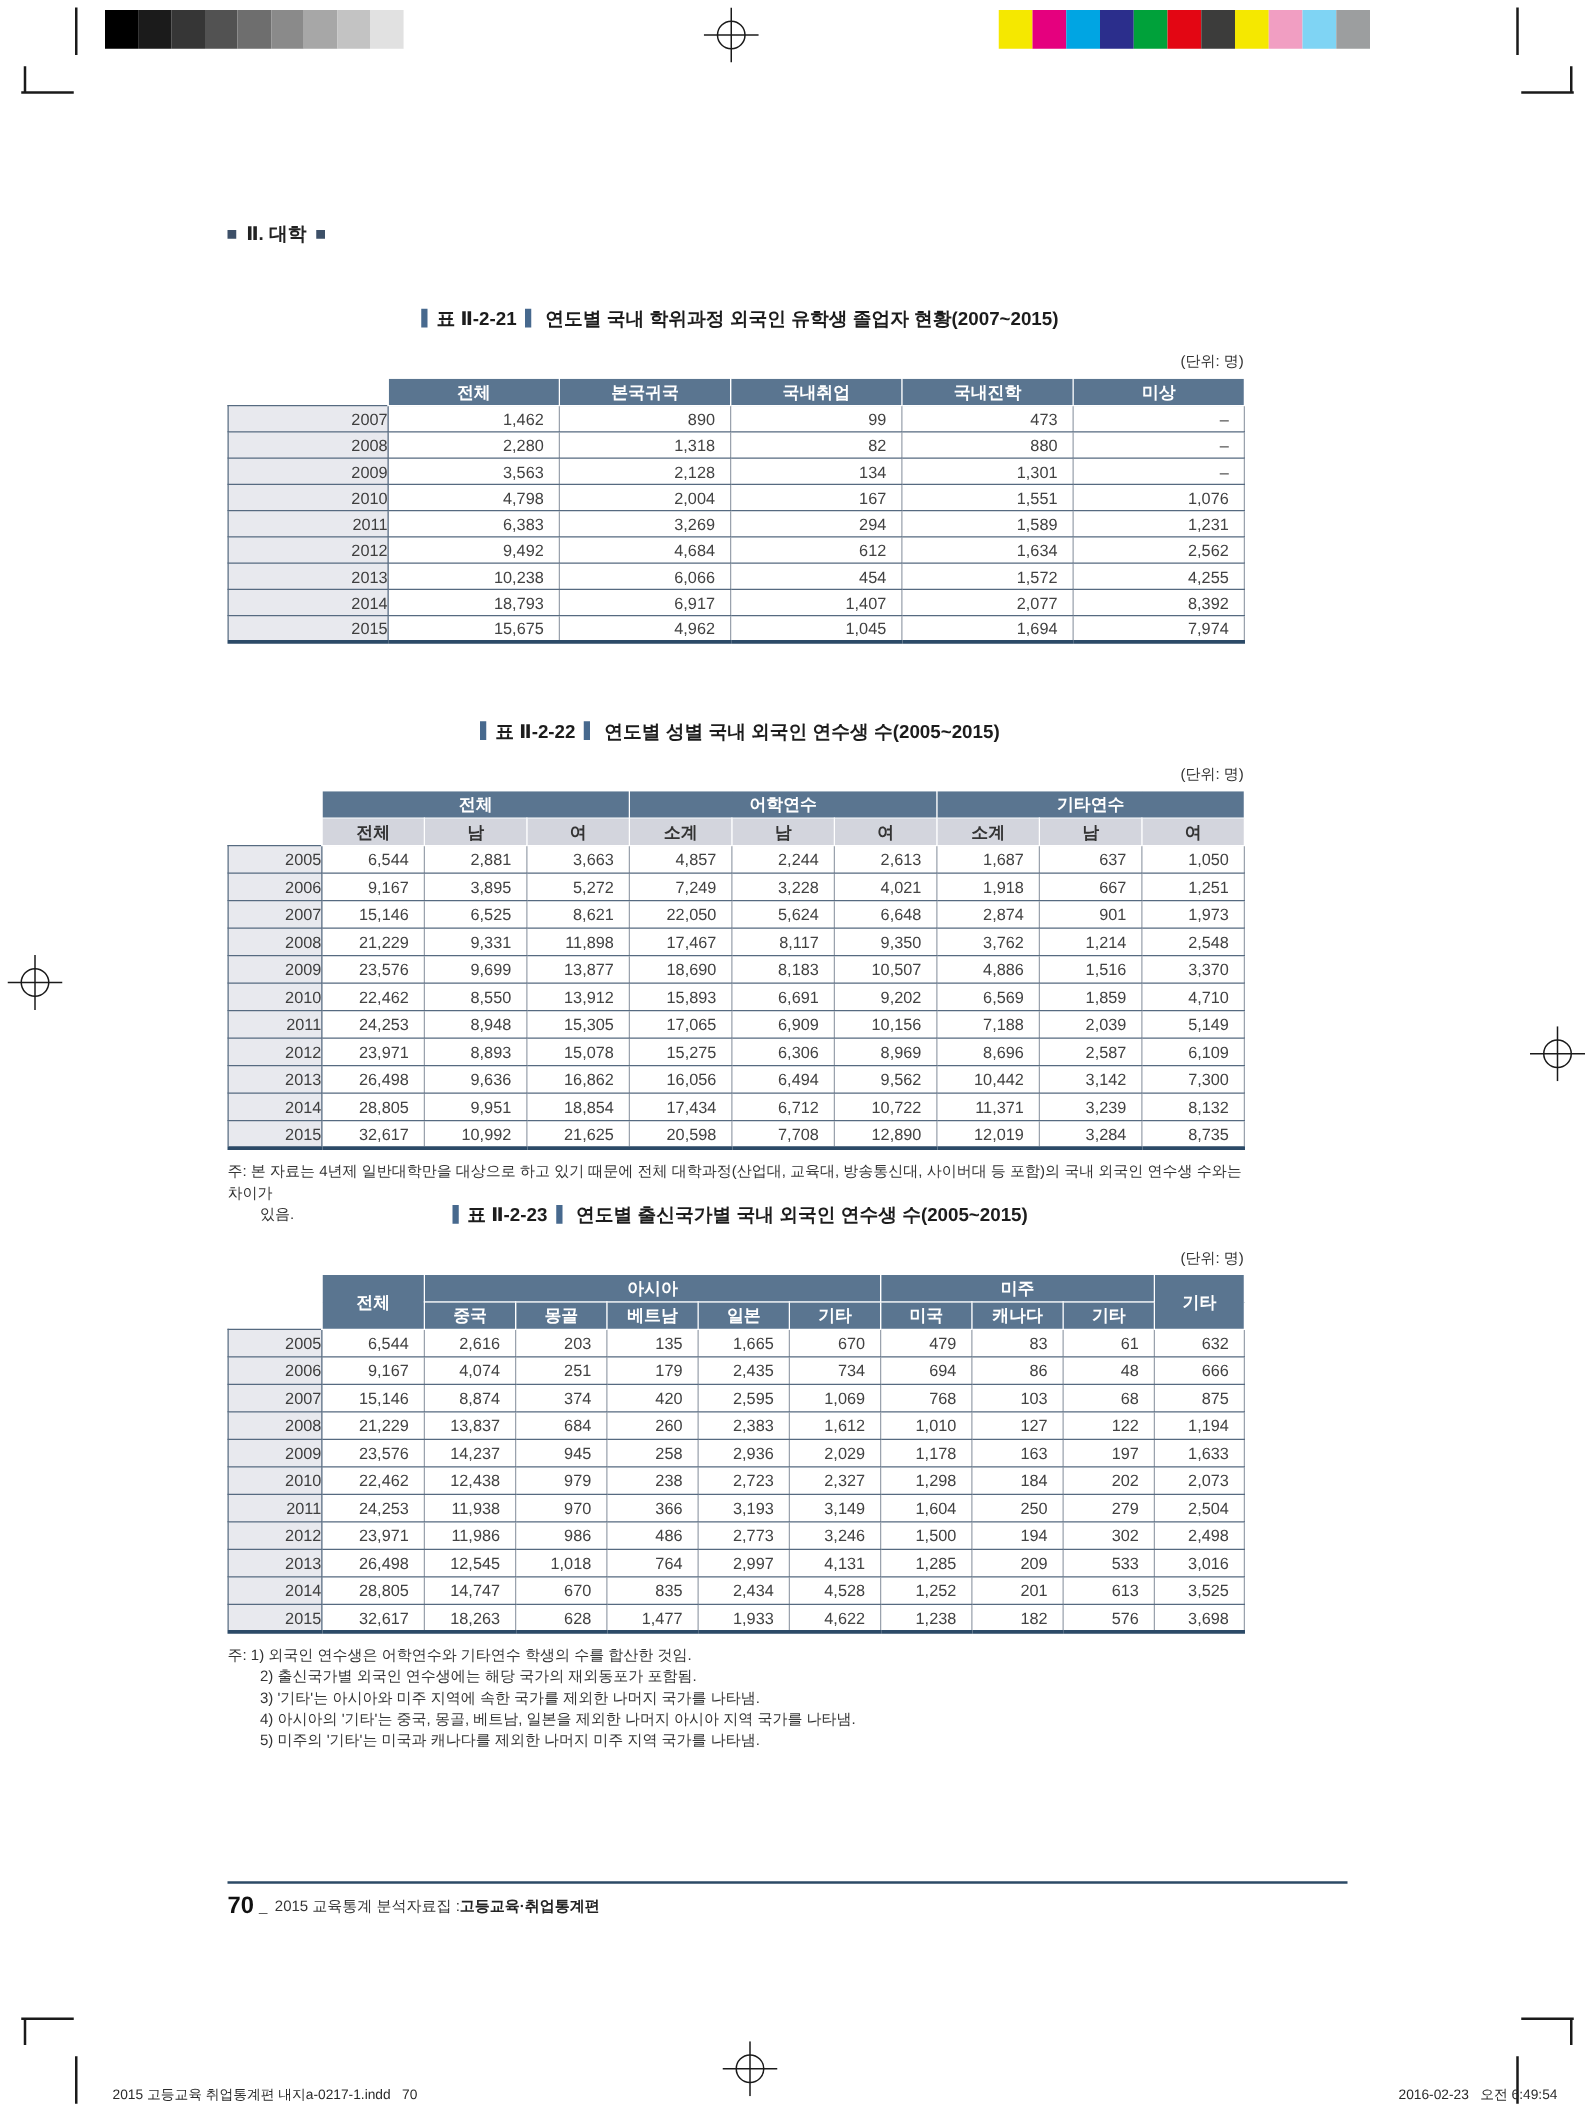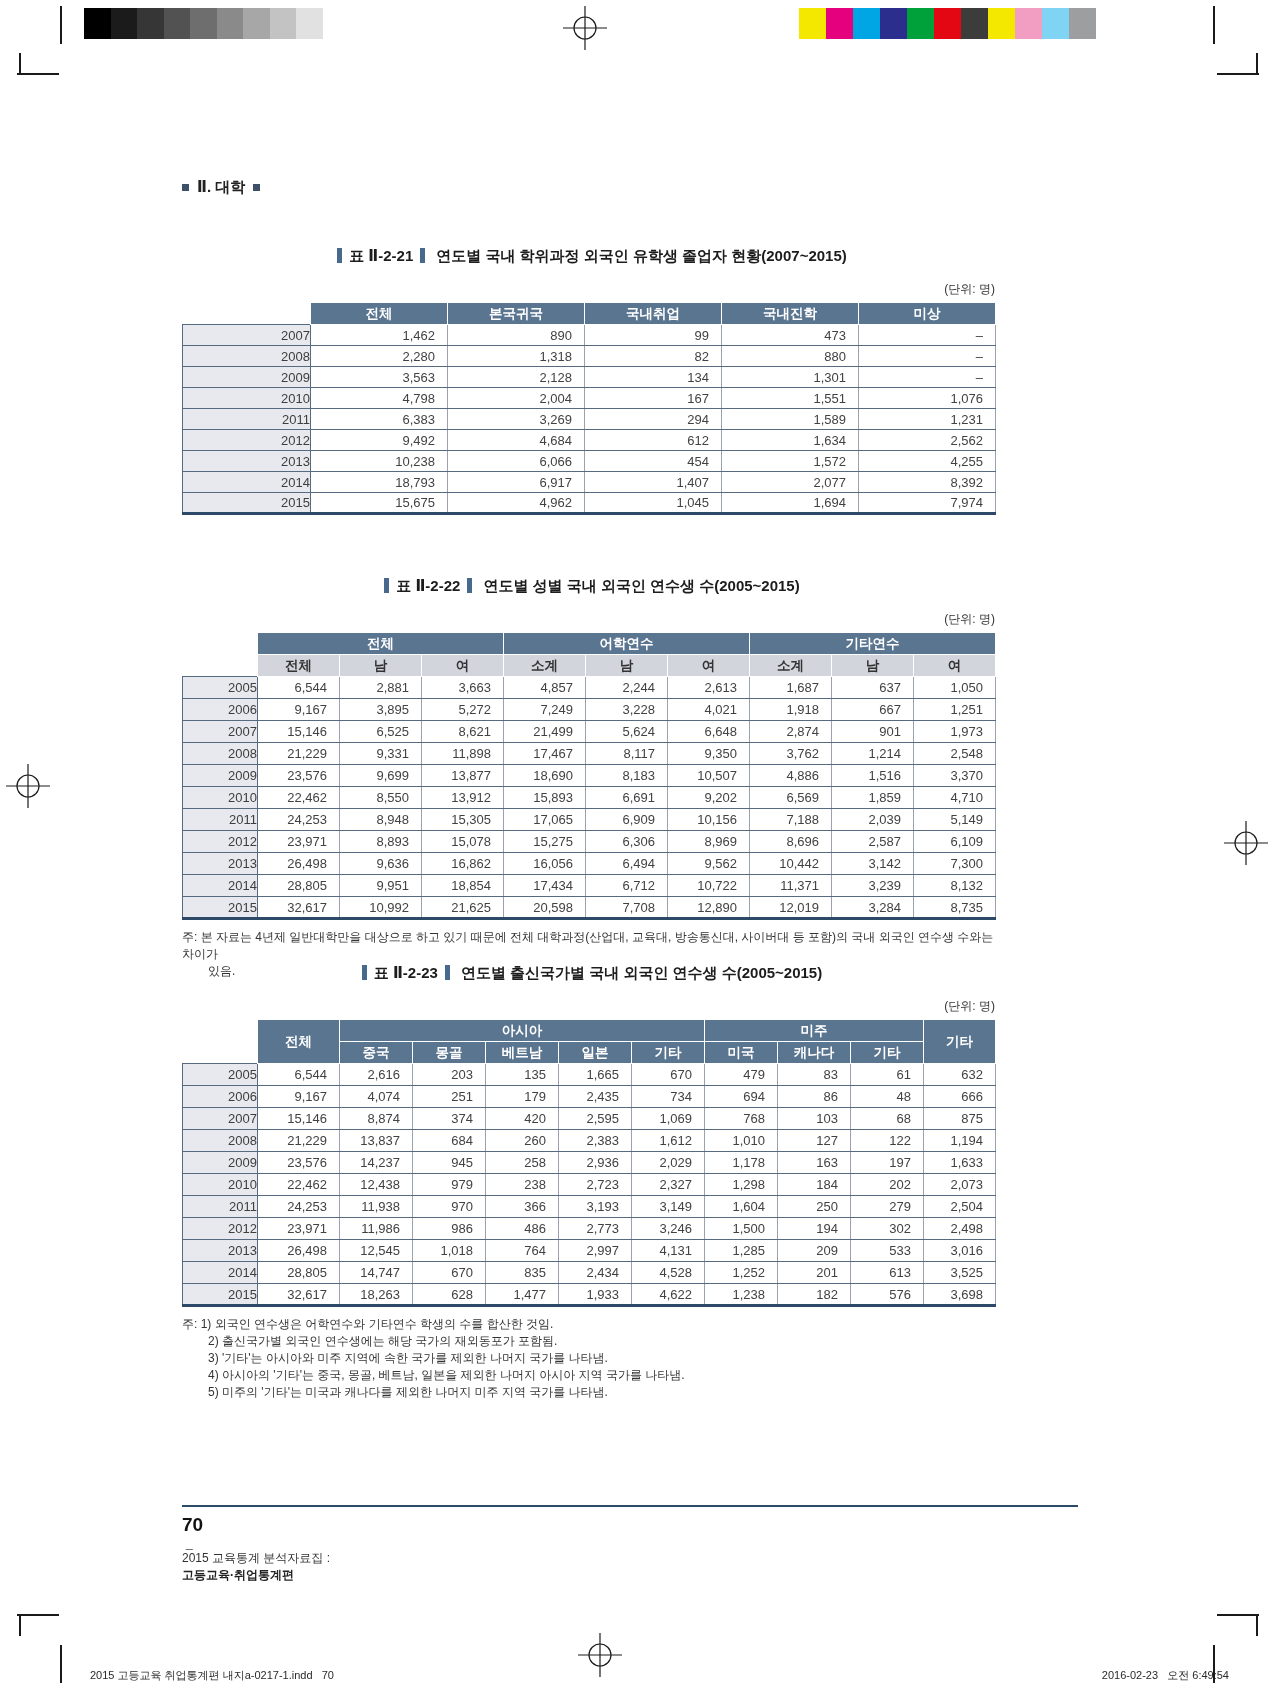--- a/index.html
+++ b/index.html
@@ -40,28 +40,28 @@
                   border-top:1px solid #566a80; border-bottom:1px solid #566a80; border-left:1px solid #9aa2ad; border-right:1px solid #9aa2ad; }
   .t1 tbody th, .t1 tbody td { height:21px; }
   .t2 tbody th, .t2 tbody td, .t3 tbody th, .t3 tbody td { height:22px; }
   .tbl tbody tr:last-child th, .tbl tbody tr:last-child td { border-bottom:3px solid #2c4a67; }
 
   .note { margin-top:9px; font-size:12px; color:#333; line-height:17px; }
   .note div + div { padding-left:26px; }
 
   
   .footer { position:absolute; left:182px; top:1505px; width:896px; border-top:2px solid #2c4a66; }
-  .footer-line { margin-top:7px; display:flex; align-items:flex-start; font-size:12px; color:#333;flex-direction:column; }
+  .footer-line { margin-top:7px; display:flex; align-items:center; font-size:12px; color:#333; }
   .pgnum { font-size:19px; font-weight:bold; color:#111; }
   .psep { margin:0 6px 0 4px; color:#555; }
   .pbold { font-weight:bold; color:#222; }
 
   .print-footer { position:absolute; top:1668px; font-size:11px; color:#2a2a2a; white-space:pre; }
   .pf-left { left:90px; }
-  .pf-right { right:47px; }
+  .pf-right { right:30px; }
 </style>
 </head>
 <body>
 
 <div class="page">
 
   <div class="bar gray-bar" id="grayBar">
       <div class="sqr" style="background: rgb(0, 0, 0);"></div>
       <div class="sqr" style="background: rgb(27, 27, 27);"></div>
       <div class="sqr" style="background: rgb(54, 54, 54);"></div>
@@ -288,21 +288,21 @@
             <td>4,021</td>
             <td>1,918</td>
             <td>667</td>
             <td>1,251</td>
           </tr>
           <tr>
             <th>2007</th>
             <td>15,146</td>
             <td>6,525</td>
             <td>8,621</td>
-            <td>21,499</td>
+            <td>22,050</td>
             <td>5,624</td>
             <td>6,648</td>
             <td>2,874</td>
             <td>901</td>
             <td>1,973</td>
           </tr>
           <tr>
             <th>2008</th>
             <td>21,229</td>
             <td>9,331</td>

